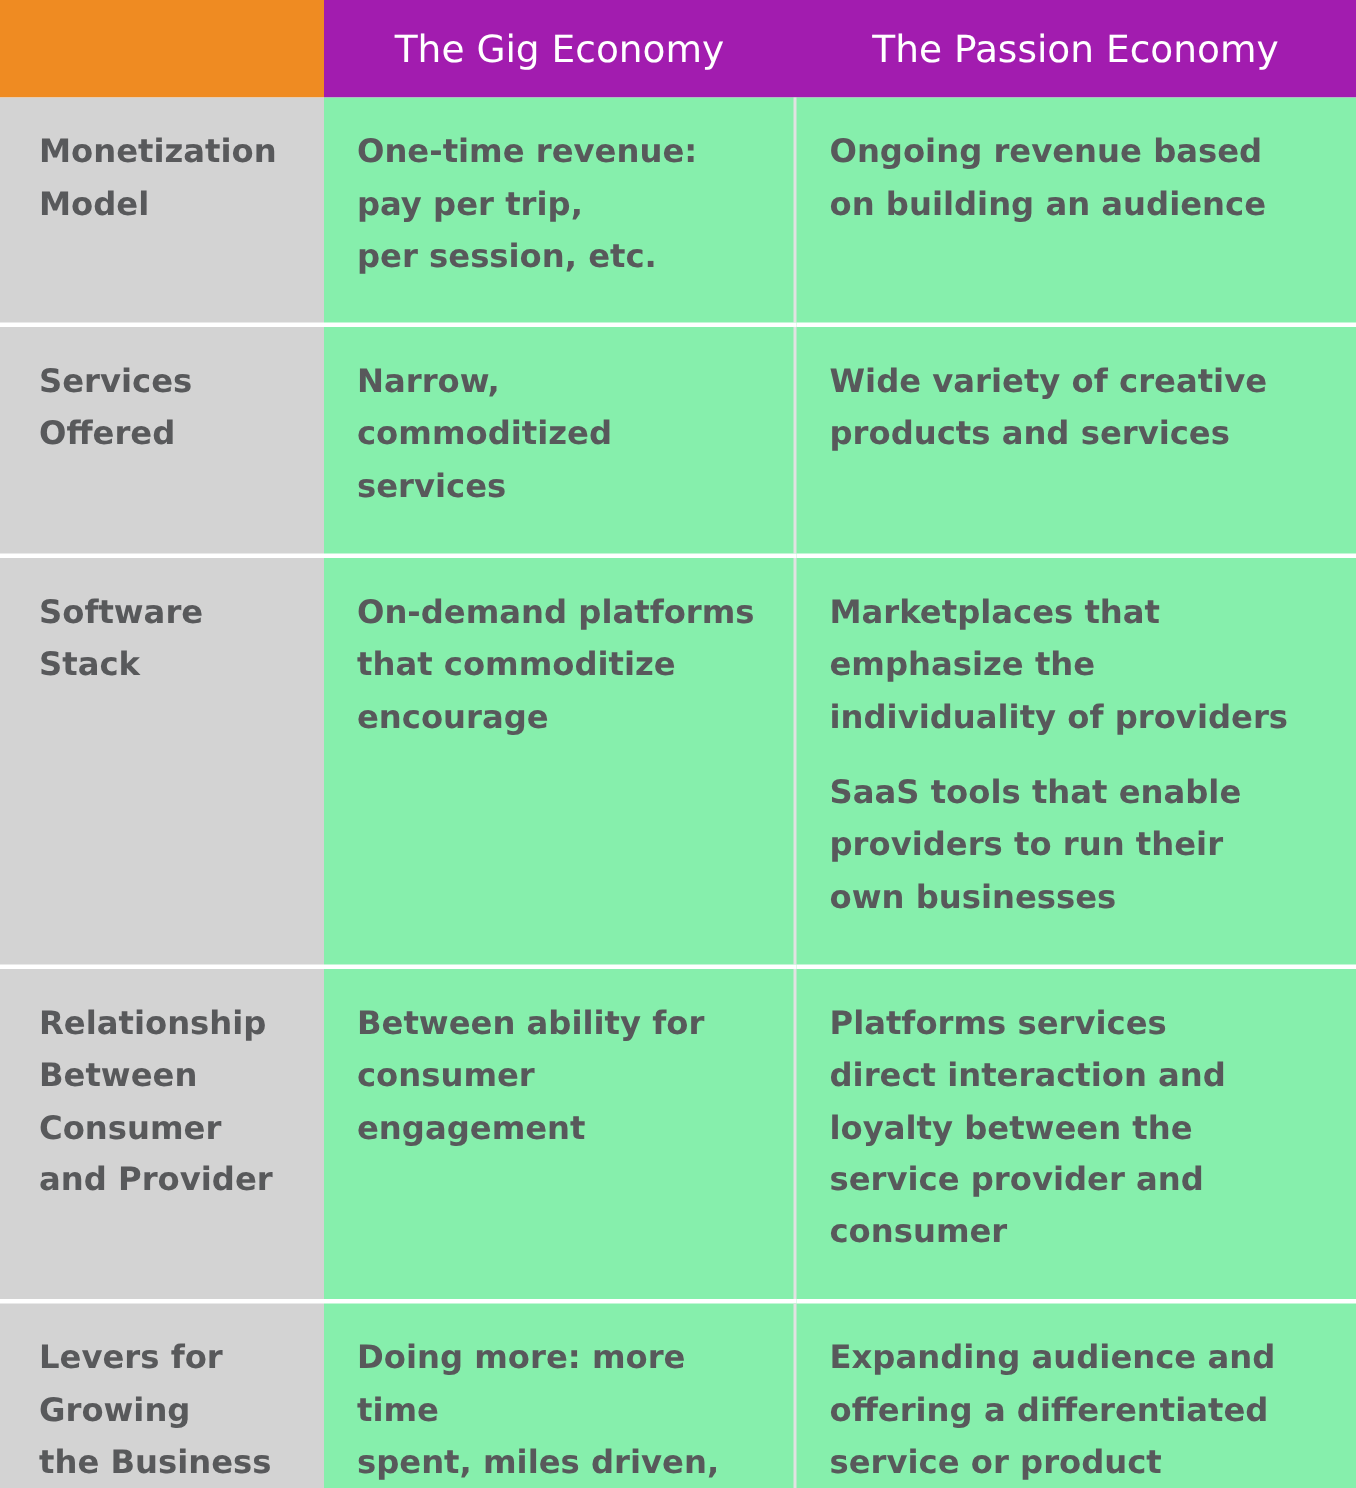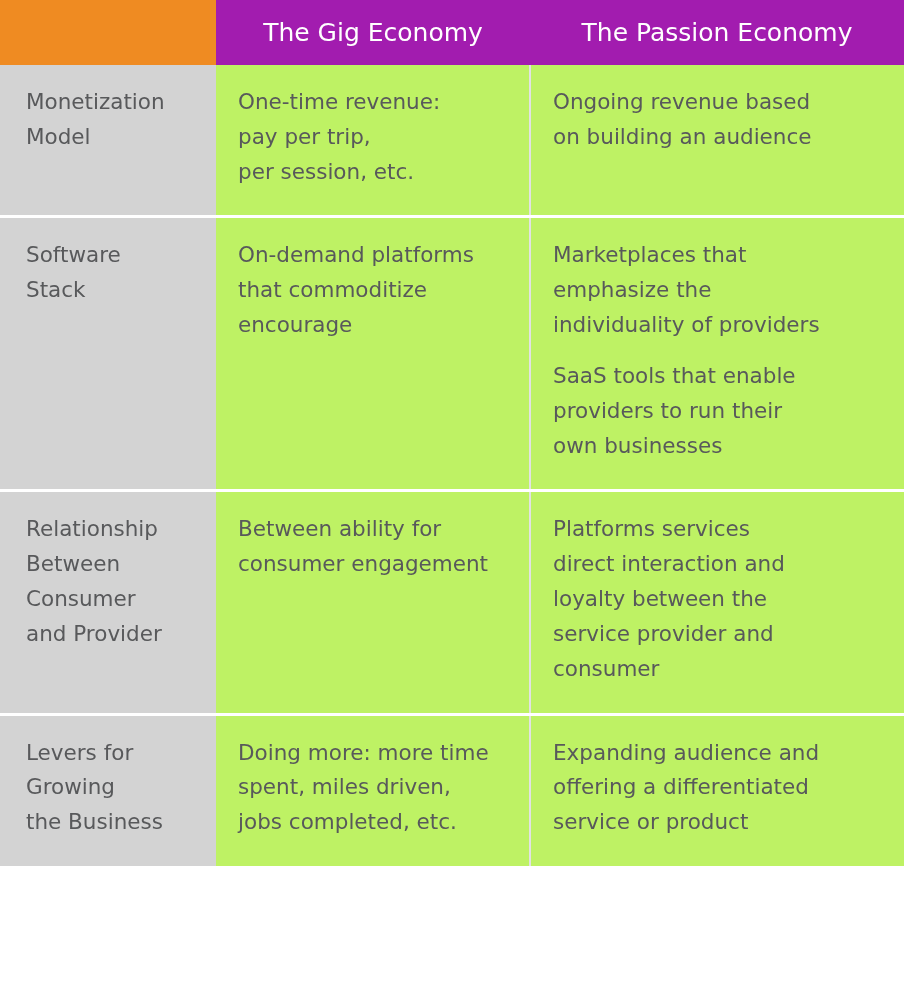--- a/index.html
+++ b/index.html
@@ -34,32 +34,32 @@
     vertical-align: middle;
   }
   thead th.head-blank {
     background: #ef8b22;
   }
 
   tbody td {
     vertical-align: top;
     font-size: 21.5px;
     line-height: 1.62;
-    font-weight: 400;
+    font-weight: 700;
     padding: 20px 22px 26px 22px;
     border-bottom: 3px solid #ffffff;
     color: #58595b;
   }
   tbody td.label-cell {
     background: #d3d3d3;
     padding-left: 26px;
     padding-right: 14px;
   }
   tbody td.val-cell {
-    background: #bef264;
+    background: #86efac;
     border-right: 2px solid #e2e2e2;
   }
   tbody td.val-cell.last {
     border-right: none;
   }
   tbody tr:last-child td {
     border-bottom: none;
   }
   .line { display: block; }
   .para { margin: 0; }
@@ -91,20 +91,38 @@
           <div class="para">
             <span class="line">One-time revenue:</span>
             <span class="line">pay per trip,</span>
             <span class="line">per session, etc.</span>
           </div>
         </td>
         <td class="val-cell last">
           <div class="para">
             <span class="line">Ongoing revenue based</span>
             <span class="line">on building an audience</span>
+          </div>
+        </td>
+      </tr>
+      <tr>
+        <td class="label-cell">
+          <span class="line">Services</span>
+          <span class="line">Offered</span>
+        </td>
+        <td class="val-cell">
+          <div class="para">
+            <span class="line">Narrow, commoditized</span>
+            <span class="line">services</span>
+          </div>
+        </td>
+        <td class="val-cell last">
+          <div class="para">
+            <span class="line">Wide variety of creative</span>
+            <span class="line">products and services</span>
           </div>
         </td>
       </tr>
       <tr>
         <td class="label-cell">
           <span class="line">Software</span>
           <span class="line">Stack</span>
         </td>
         <td class="val-cell">
           <div class="para">

